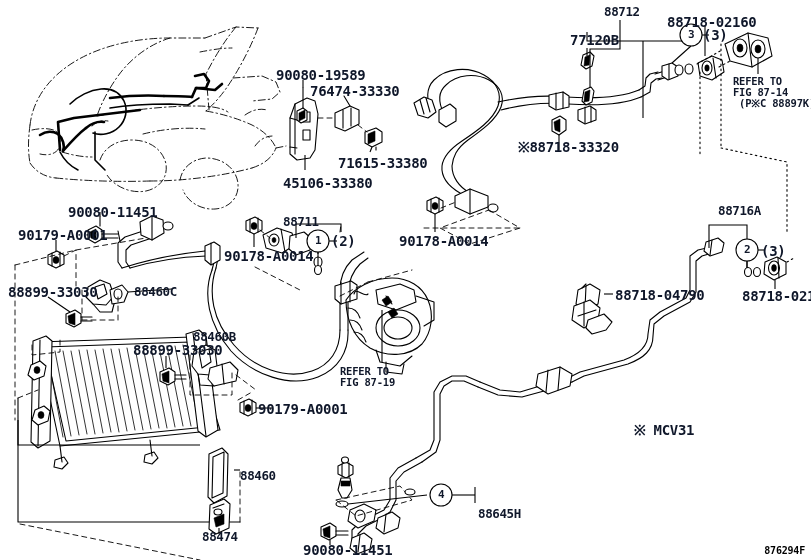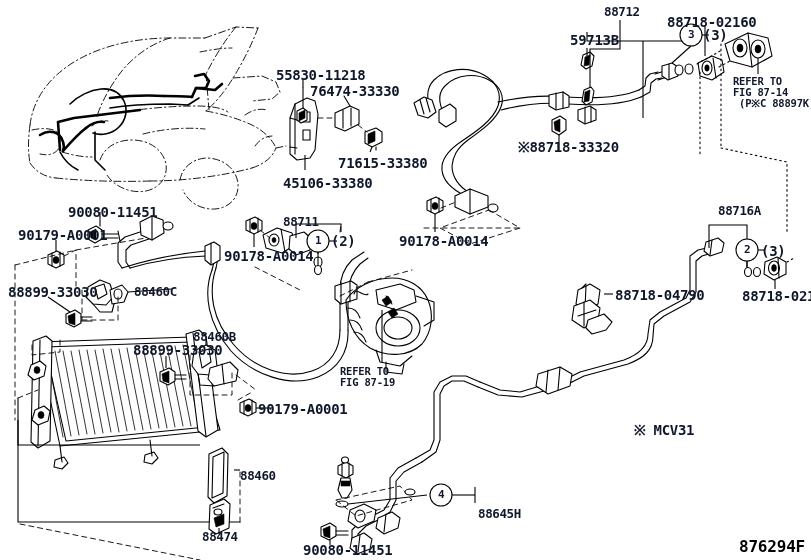--- a/index.html
+++ b/index.html
@@ -5,21 +5,21 @@
   html,body{margin:0;padding:0;background:#ffffff;}
   body{width:811px;height:560px;position:relative;overflow:hidden;
        font-family:"DejaVu Sans Mono","Liberation Mono",monospace;color:#000;}
   #stage{position:absolute;inset:0;width:811px;height:560px;}
   svg{position:absolute;top:0;left:0;width:811px;height:560px;}
   .lbl{position:absolute;white-space:pre;font-family:"DejaVu Sans Mono","Liberation Mono",monospace;
        font-weight:bold;font-size:11px;letter-spacing:-0.3px;color:#0f172a;line-height:11.5px;}
   .lbl.big{font-size:12.5px;letter-spacing:-0.4px;}
   .lbl.sm{font-size:14px;letter-spacing:-0.3px;}
   .lbl.ref{font-size:10.5px;line-height:11px;letter-spacing:-0.2px;}
-  .code{position:absolute;right:6px;bottom:4px;font-size:16px;font-weight:bold;letter-spacing:-0.2px;}
+  .code{position:absolute;right:6px;bottom:4px;font-size:10px;font-weight:bold;letter-spacing:-0.2px;}
 </style>
 </head>
 <body>
 
 <div id="stage">
 
 <svg viewBox="0 0 811 560">
   <defs>
     <style>
       .s{fill:none;stroke:#000;stroke-width:1.1;stroke-linecap:round;stroke-linejoin:round}
@@ -490,27 +490,27 @@
   <g>
     <circle class="fw" cx="441" cy="495" r="11"></circle>
     <path class="ld" d="M452 495 L455 495"></path>
   </g>
 
   <path class="da" d="M424 228 L520 228"></path>
   <path class="da" d="M340 232 L341 224"></path>
   <path class="da" d="M255 267 L300 290"></path>
 </svg>
 
-<div class="lbl sm" style="left:276px;top:70px">55830-11218</div>
+<div class="lbl sm" style="left:276px;top:70px">90080-19589</div>
 <div class="lbl sm" style="left:310px;top:86px">76474-33330</div>
 <div class="lbl sm" style="left:338px;top:158px">71615-33380</div>
 <div class="lbl sm" style="left:283px;top:178px">45106-33380</div>
 <div class="lbl big" style="left:604px;top:6px">88712</div>
 <div class="lbl sm" style="left:667px;top:17px">88718-02160</div>
-<div class="lbl sm" style="left:570px;top:35px">59713B</div>
+<div class="lbl sm" style="left:570px;top:35px">77120B</div>
 <div class="lbl sm" style="left:703px;top:30px">(3)</div>
 <div class="lbl ref" style="left:733px;top:76px">REFER TO
 FIG 87-14
  (P※C 88897K)</div>
 <div class="lbl sm" style="left:518px;top:142px">※88718-33320</div>
 <div class="lbl sm" style="left:68px;top:207px">90080-11451</div>
 <div class="lbl sm" style="left:18px;top:230px">90179-A0001</div>
 <div class="lbl big" style="left:283px;top:216px">88711</div>
 <div class="lbl sm" style="left:331px;top:236px">(2)</div>
 <div class="lbl sm" style="left:224px;top:251px">90178-A0014</div>

